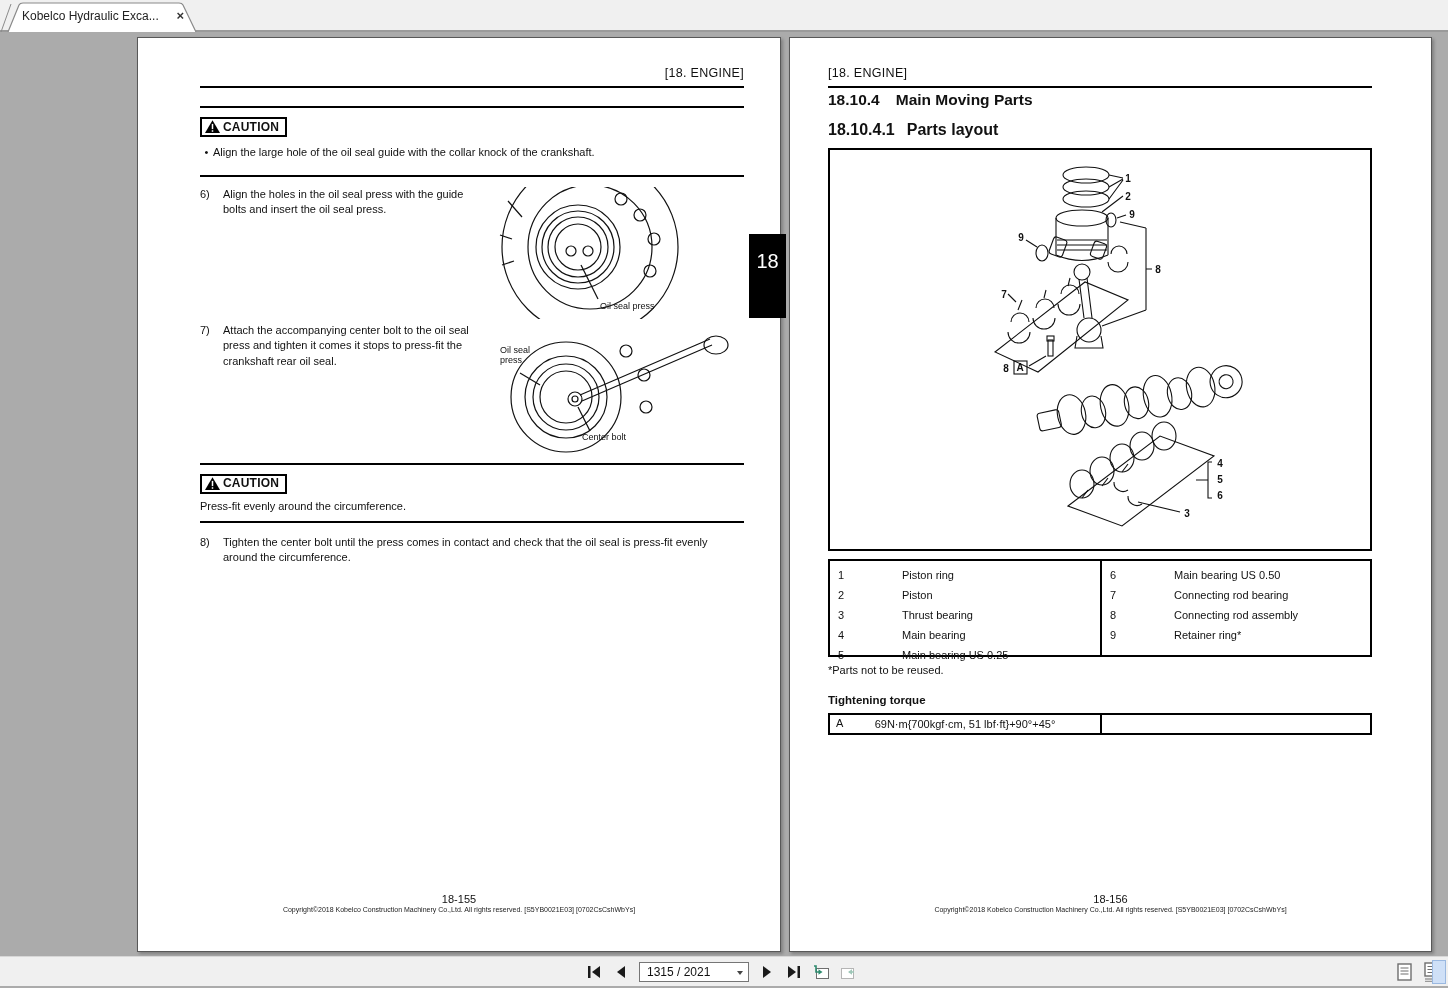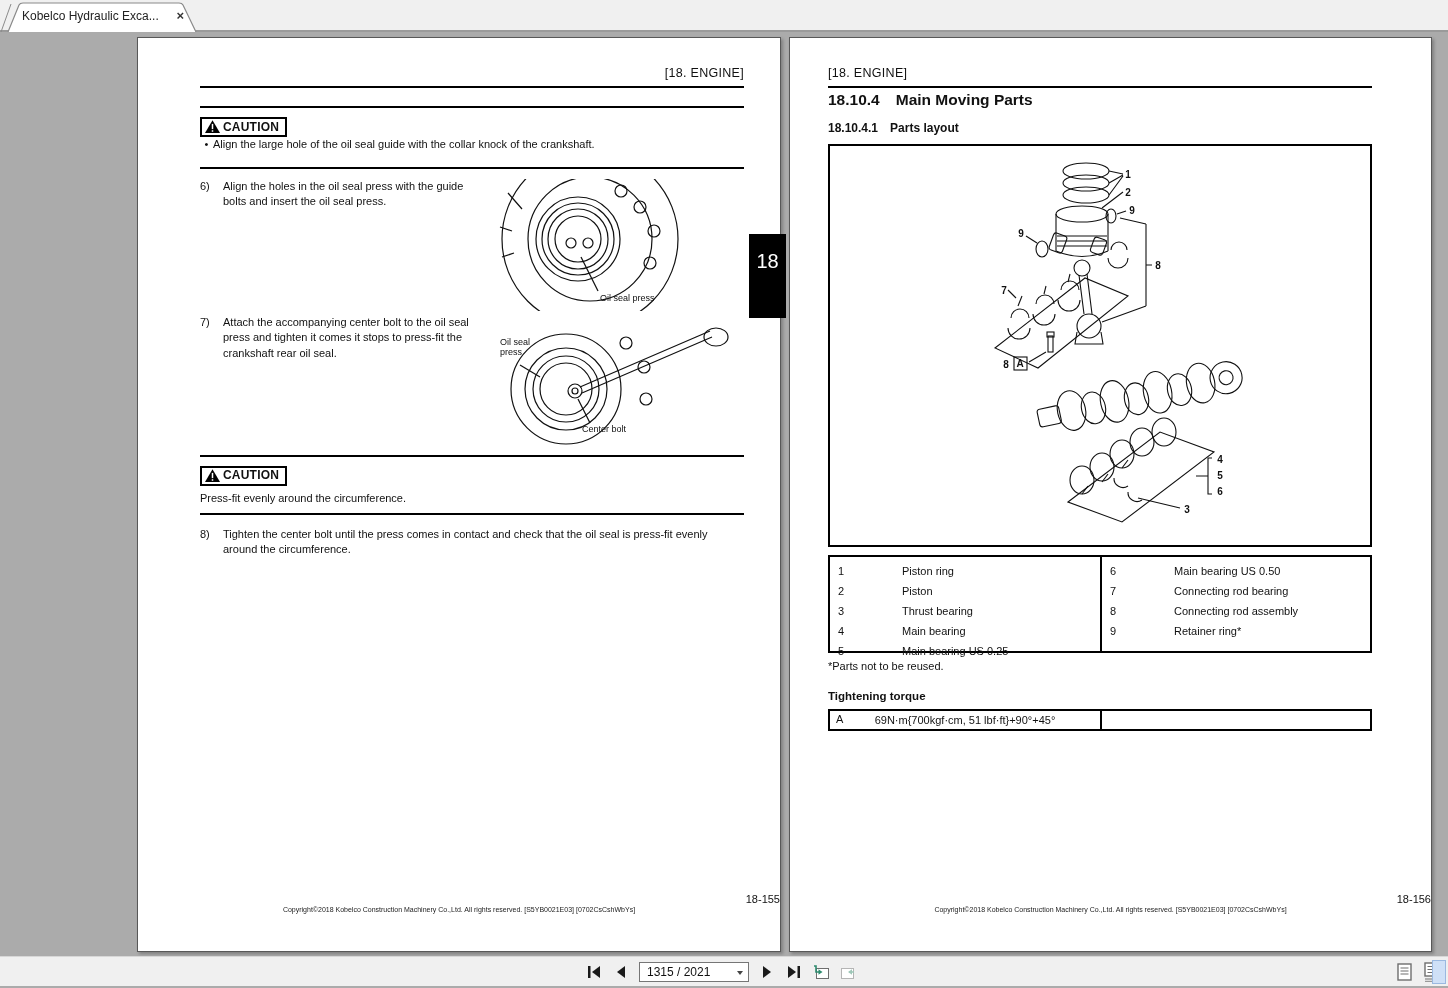--- a/index.html
+++ b/index.html
@@ -36,46 +36,46 @@
   .pg-header { font-size:12.5px; letter-spacing:.3px; margin-bottom:6px; }
   .pg-header.right { text-align:right; }
   .rule { border-top:2px solid #000; }
 
   
   .caution-sec { margin-top:18px; border-top:2px solid #000; padding-top:9px; }
   .caution-box { display:inline-flex; align-items:center; gap:3px;
     border:2px solid #000; padding:0 6px 1px 3px; height:20px; }
   .caution-box .tri { width:15px; height:13px; }
   .caution-box .lbl { font-weight:bold; font-size:12px; letter-spacing:.2px; }
-  .bullets { margin-top:0;text-align:center; }
+  .bullets { margin-top:8px;text-align:center; }
   .bullet { display:flex; margin-bottom:3px; line-height:1.45; }
   .bullet::before { content:"•"; width:13px; flex:0 0 13px; }
   .caution-end { border-bottom:2px solid #000; }
 
   
   .step-row { display:flex; margin-top:10px; }
   .step-txt { display:flex; width:278px; flex:0 0 278px; line-height:1.4; }
   .step-num { width:23px; flex:0 0 23px; }
   .step-body { flex:1; }
   .fig { flex:1; }
   .fig svg { display:block; }
   .svgtext { font-family:"Liberation Sans", sans-serif; font-size:9px; fill:#111; }
   .callout { font-family:"Liberation Sans", sans-serif; font-size:10px; font-weight:bold; fill:#111; }
 
   .sec8-text { margin-top:6px; margin-bottom:9px; }
   .step8 { margin-top:12px; }
 
   .pg-footer { position:absolute; left:0; bottom:38px; width:100%; text-align:center; }
-  .pg-num { font-size:11px;text-align:right; }
+  .pg-num { font-size:11px; }
   .pg-copy { font-size:7px; color:#222; margin-top:1px; }
 
   
   .h2 { margin-top:3px; font-size:15.5px; font-weight:bold; }
   .h2 .sp { display:inline-block; width:16px; }
-  .h3 { margin-top:12px; font-size:12px; font-weight:bold; }
+  .h3 { margin-top:12px; font-size:16px; font-weight:bold; }
   .h3 .sp { display:inline-block; width:12px; }
   .diagram-box { margin-top:9px; border:2px solid #000; height:403px; overflow:hidden; }
 
   .parts-table { margin-top:8px; border:2px solid #000; display:flex; height:98px; }
   .parts-col { width:50%; padding-top:4px; }
   .parts-col.second { border-left:2px solid #000; }
   .part-row { display:flex; height:20px; align-items:center; }
   .part-num { width:72px; flex:0 0 72px; padding-left:8px; }
   .footnote { margin-top:7px; }
   .tq-head { margin-top:18px; font-weight:bold; font-size:11.5px; }

